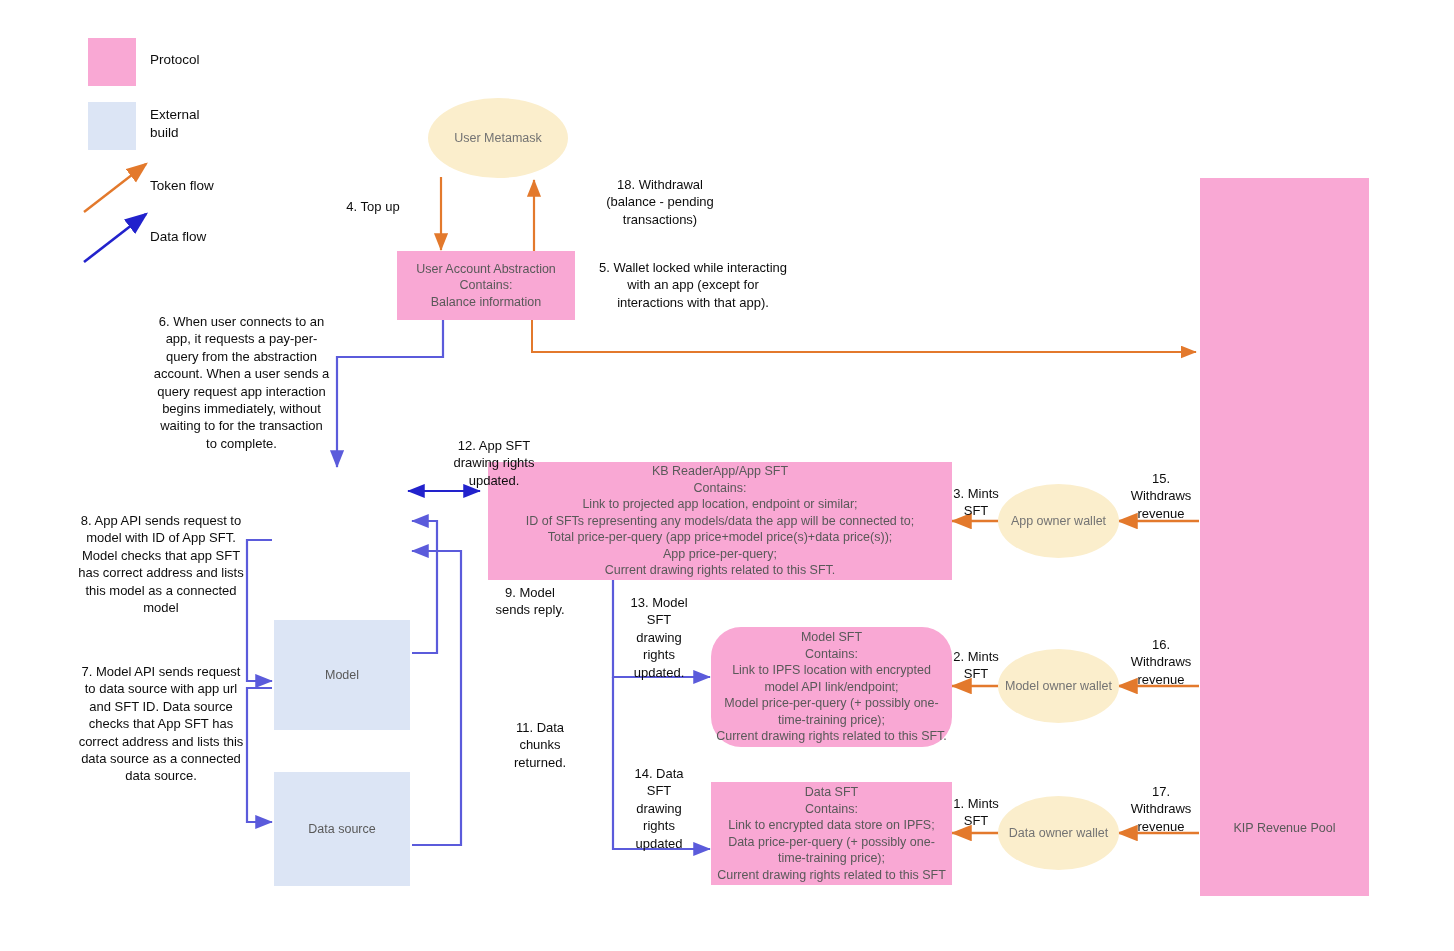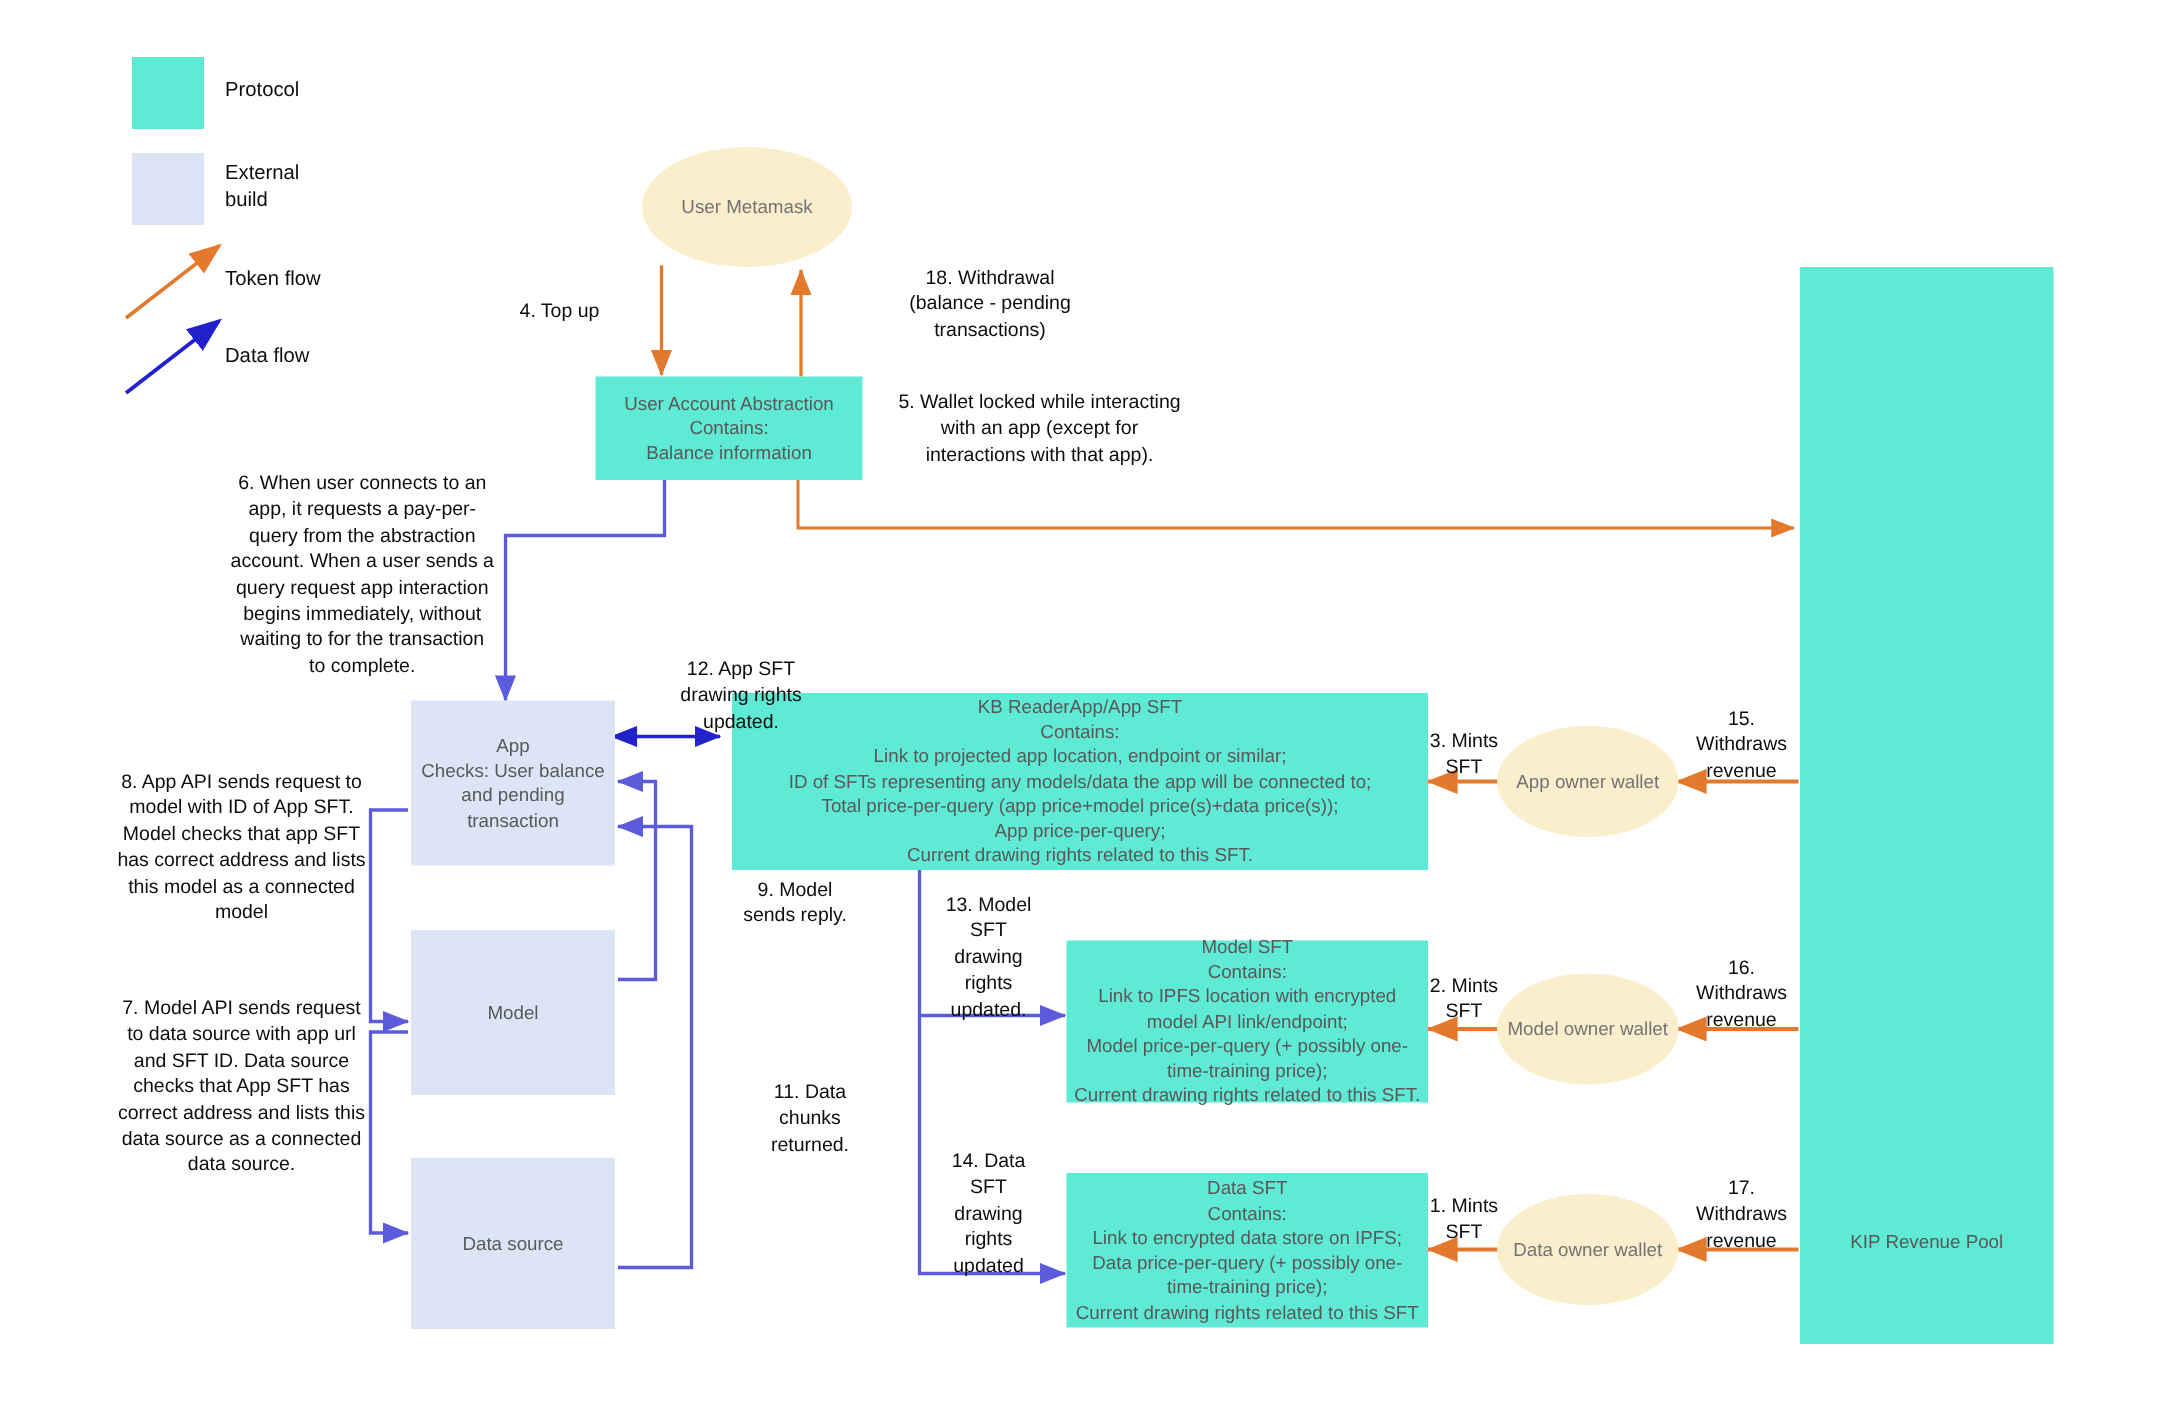--- a/index.html
+++ b/index.html
@@ -2,21 +2,21 @@
 <html><head>
 <meta charset="utf-8">
 <style>
   html,body{margin:0;padding:0;background:#ffffff;}
   body{width:1454px;height:951px;position:relative;overflow:hidden;
        font-family:"Liberation Sans","DejaVu Sans",sans-serif;}
   #canvas{position:absolute;left:0;top:0;width:1454px;height:951px;}
   svg.layer{position:absolute;left:0;top:0;width:1454px;height:951px;pointer-events:none;}
   .box{position:absolute;box-sizing:border-box;display:flex;align-items:center;
        justify-content:center;text-align:center;color:#595959;font-size:12.5px;line-height:1.32;}
-  .proto{background:#5eead4;}
+  .proto{background:#f9a8d4;}
   .ext{background:#dce5f5;}
   .ellipse{position:absolute;box-sizing:border-box;display:flex;align-items:center;
            justify-content:center;text-align:center;background:#fbeecc;border-radius:50%;
            color:#737373;font-size:12.5px;}
   .note{position:absolute;text-align:center;color:#0d0d0d;font-size:13px;line-height:1.34;}
   .legend-label{position:absolute;color:#0d0d0d;font-size:13.5px;line-height:1.34;text-align:left;}
   .swatch{position:absolute;}
 </style>
 </head>
 <body>
@@ -95,46 +95,40 @@
   <div class="ellipse" style="left:428px;top:98px;width:140px;height:80px;">
     <span style="white-space:pre-line;">User Metamask</span>
   </div>
 
   <div class="box proto" style="left:397px;top:251px;width:178px;height:69px;">
     <span style="white-space:pre-line;">User Account Abstraction
 Contains:
 Balance information</span>
   </div>
 
-  <div class="box ext" style="left:274px;top:467px;width:136px;height:110px;">
-    <span style="white-space:pre-line;">App
-Checks: User balance
-and pending
-transaction</span>
-  </div>
 
   <div class="box ext" style="left:274px;top:620px;width:136px;height:110px;">
     <span style="white-space:pre-line;">Model</span>
   </div>
 
   <div class="box ext" style="left:274px;top:772px;width:136px;height:114px;">
     <span style="white-space:pre-line;">Data source</span>
   </div>
 
   <div class="box proto" style="left:488px;top:462px;width:464px;height:118px;">
     <span style="white-space:pre-line;">KB ReaderApp/App SFT
 Contains:
 Link to projected app location, endpoint or similar;
 ID of SFTs representing any models/data the app will be connected to;
 Total price-per-query (app price+model price(s)+data price(s));
 App price-per-query;
 Current drawing rights related to this SFT.</span>
   </div>
 
-  <div class="box proto" style="left:711px;top:627px;width:241px;height:108px;">
+  <div class="box proto" style="left:711px;top:627px;width:241px;height:120px;border-radius:30px;">
     <span style="white-space:pre-line;">Model SFT
 Contains:
 Link to IPFS location with encrypted
 model API link/endpoint;
 Model price-per-query (+ possibly one-
 time-training price);
 Current drawing rights related to this SFT.</span>
   </div>
 
   <div class="box proto" style="left:711px;top:782px;width:241px;height:103px;">

